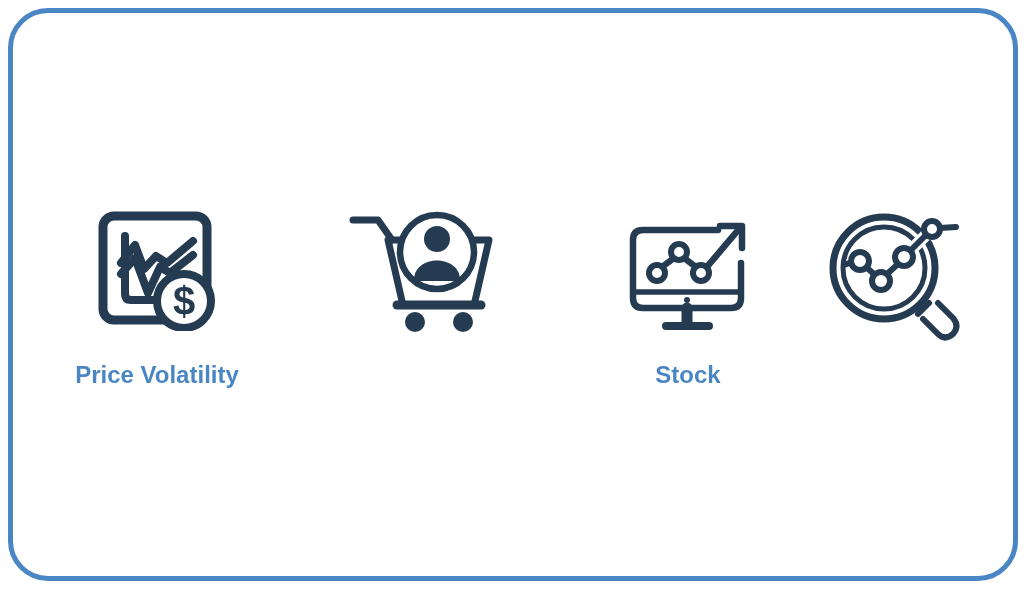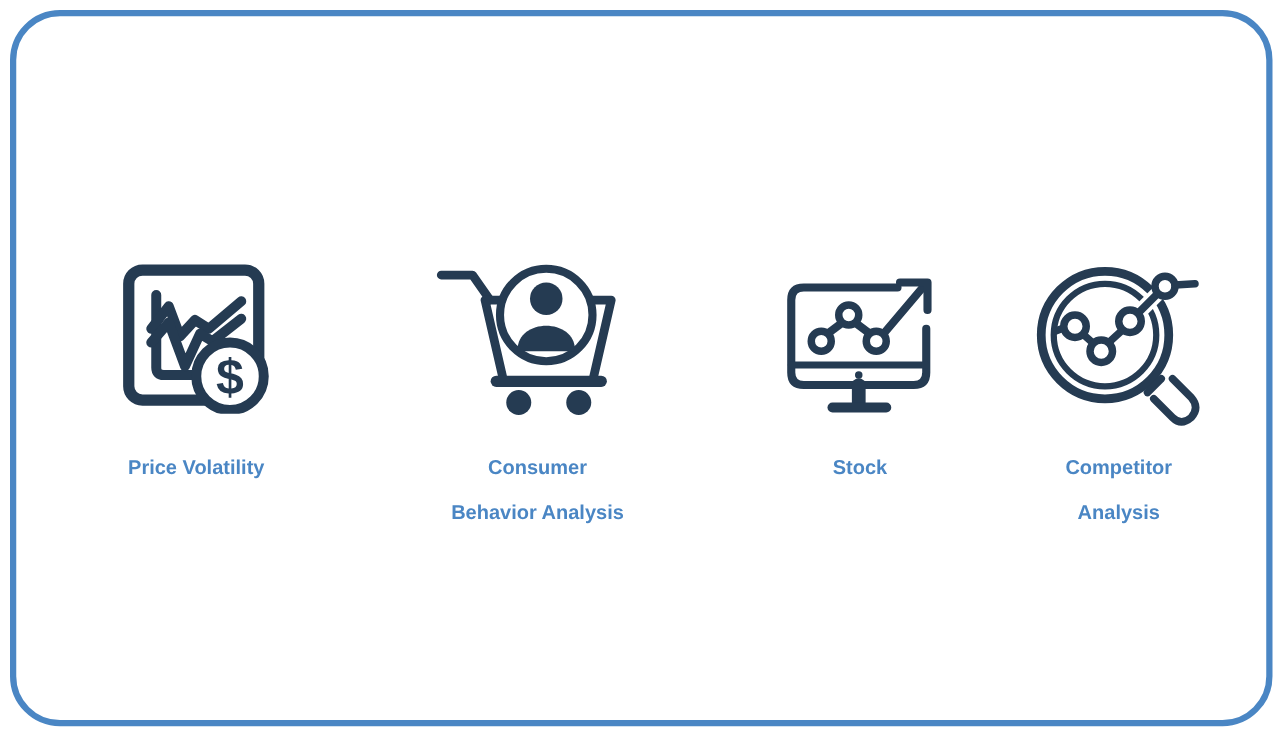--- a/index.html
+++ b/index.html
@@ -24,21 +24,21 @@
   .col4 { left:765px; }
   .icon {
     height:145px; display:flex; align-items:center; justify-content:center;
     color:var(--navy);
   }
   .col2 .icon { transform:translateX(-10px); }
   .col3 .icon { transform:translateY(8px); }
   .col4 .icon { transform:translateY(4px); }
   .label {
     margin-top:16px; text-align:center;
-    font-weight:bold; font-size:16px; line-height:36px;
+    font-weight:bold; font-size:24px; line-height:36px;
     color:var(--blue); white-space:nowrap;
   }
   .label span { display:block; }
   svg { display:block; }
   svg text { font-family:"Liberation Sans", sans-serif; }
 </style>
 </head>
 <body>
 
 <div class="frame"></div>
@@ -65,24 +65,20 @@
     <svg width="150" height="138" viewBox="0 0 150 138" fill="none" stroke="currentColor" stroke-width="7" stroke-linecap="round" stroke-linejoin="round">
       <path d="M8,20 L33,20 L47,40"></path>
       <path d="M57,101 L43,40 L144,40 L130,101"></path>
       <path d="M52,105 L136,105" stroke-width="9"></path>
       <circle cx="70" cy="122" r="10" fill="currentColor" stroke="none"></circle>
       <circle cx="118" cy="122" r="10" fill="currentColor" stroke="none"></circle>
       <circle cx="92" cy="52" r="37" fill="#ffffff" stroke-width="6.5"></circle>
       <circle cx="92" cy="39" r="13" fill="currentColor" stroke="none"></circle>
       <path d="M69,80 C69,54 115,54 115,80 L115,81 L69,81 Z" fill="currentColor" stroke="none"></path>
     </svg>
-  </div>
-  <div class="label">
-    <span>Consumer</span>
-    <span>Behavior Analysis</span>
   </div>
 </div>
 
 <div class="col col3">
   <div class="icon">
     <svg width="135" height="122" viewBox="0 0 135 122" fill="none" stroke="currentColor" stroke-width="6.5" stroke-linecap="round" stroke-linejoin="round">
       <path d="M97,14 L22,14 Q12,14 12,24 L12,82 Q12,92 22,92 L110,92 Q120,92 120,82 L120,47"></path>
       <path d="M12,76 L120,76" stroke-width="5.5"></path>
       <circle cx="66" cy="84" r="3" fill="currentColor" stroke="none"></circle>
       <path d="M66,92 L66,106" stroke-width="11"></path>
@@ -114,17 +110,13 @@
       <path d="M85,47 L101,31"></path>
       <circle cx="107" cy="25" r="8" fill="#ffffff" stroke-width="6"></circle>
       <path d="M115,24 L131,23"></path>
       <circle cx="35" cy="57" r="9" fill="#ffffff" stroke-width="6"></circle>
       <circle cx="56" cy="77" r="9" fill="#ffffff" stroke-width="6"></circle>
       <circle cx="79" cy="53" r="9" fill="#ffffff" stroke-width="6"></circle>
       <path d="M104,99 L93,110"></path>
       <path d="M98,115 L113,130 Q120,137 128,130 Q135,122 128,114 L113,99"></path>
     </svg>
   </div>
-  <div class="label">
-    <span>Competitor</span>
-    <span>Analysis</span>
-  </div>
 </div>
 
 </body></html>

